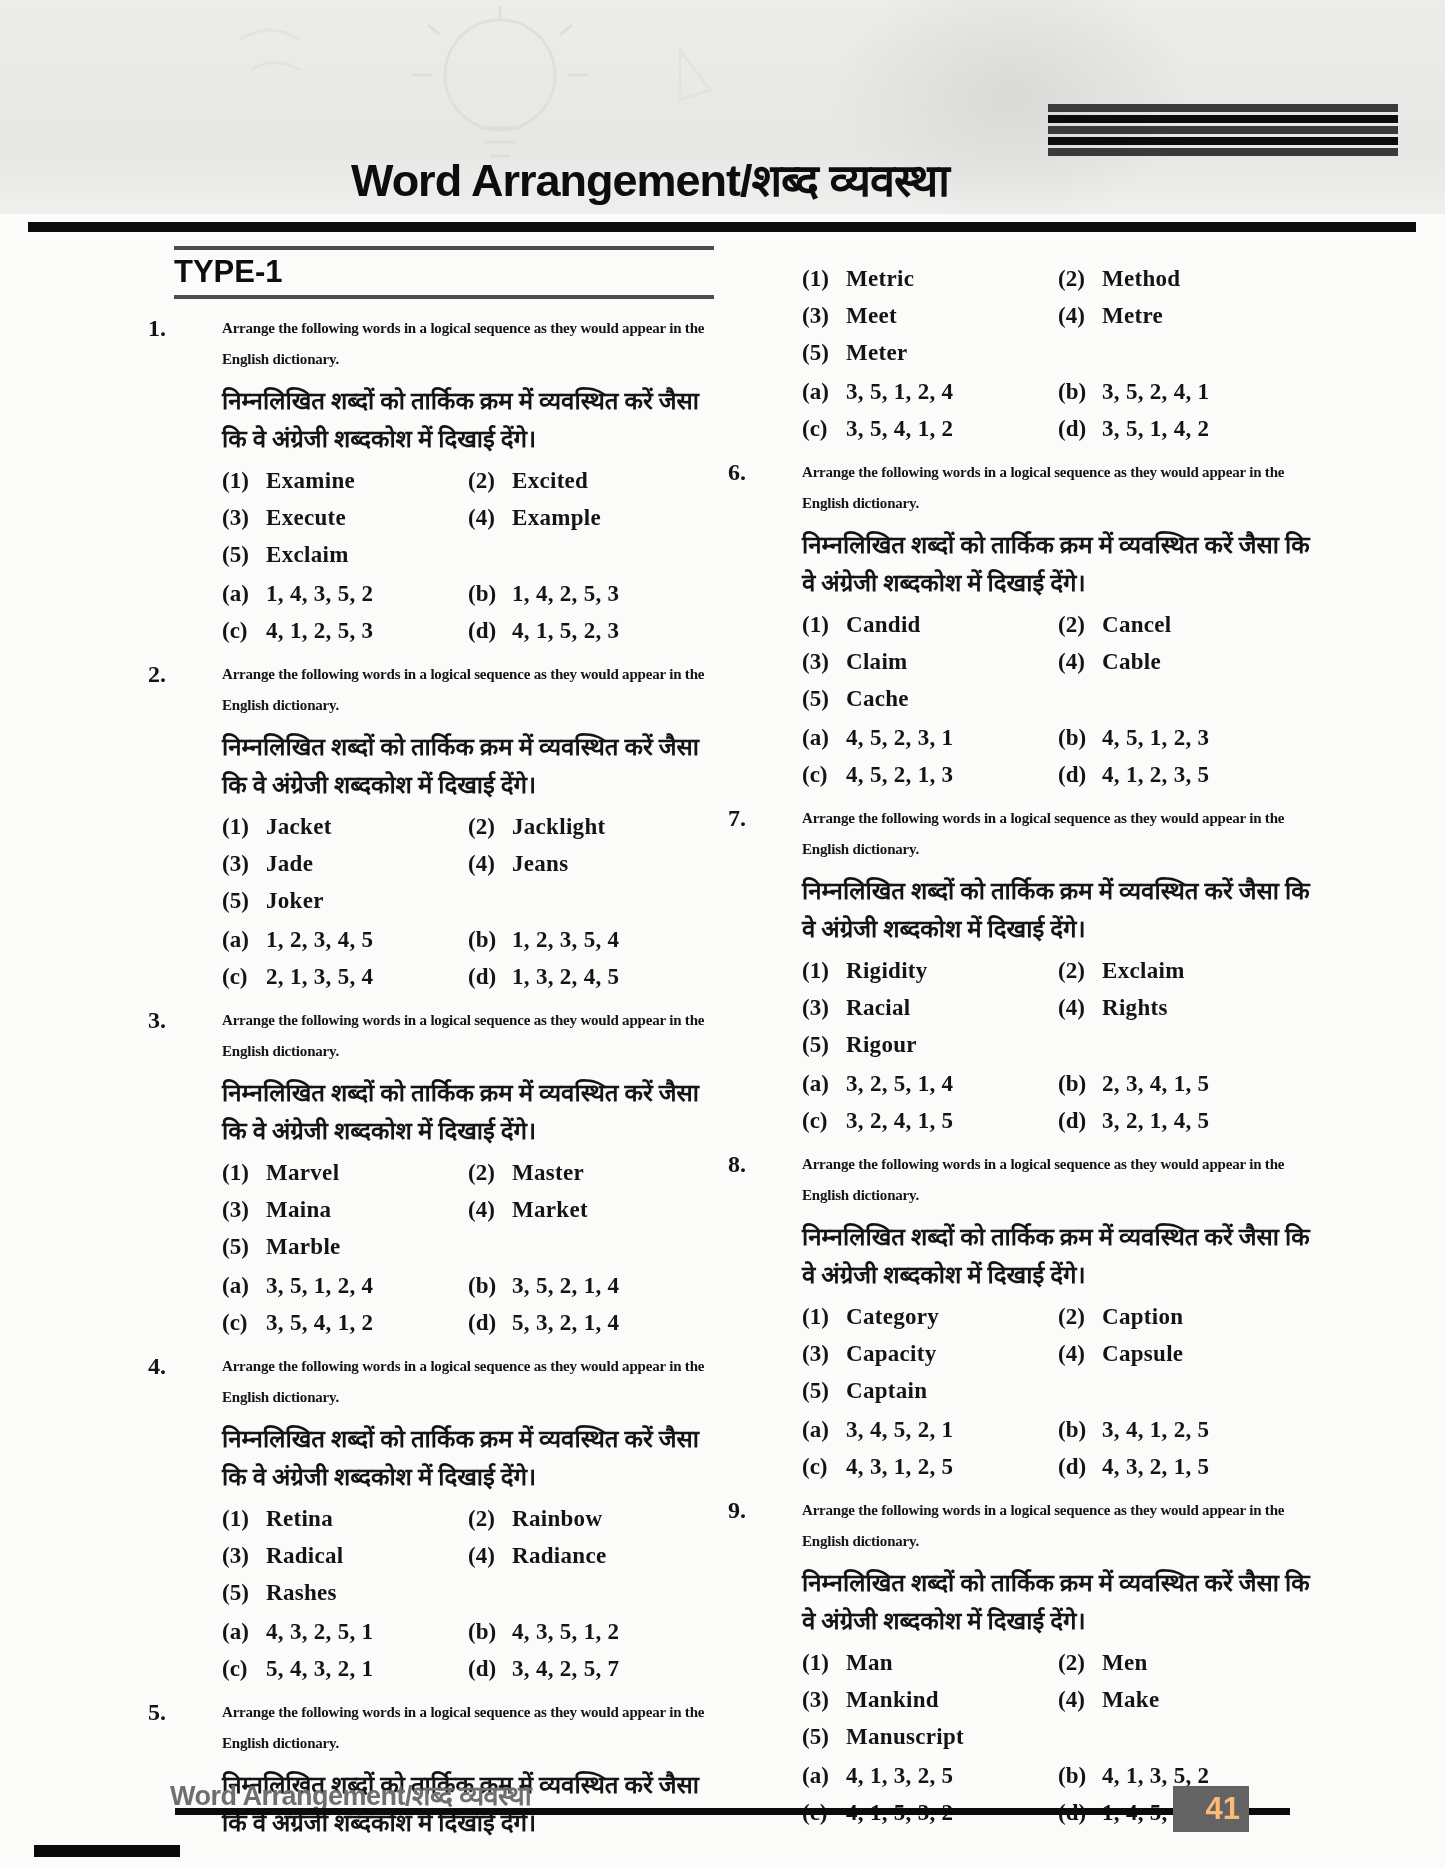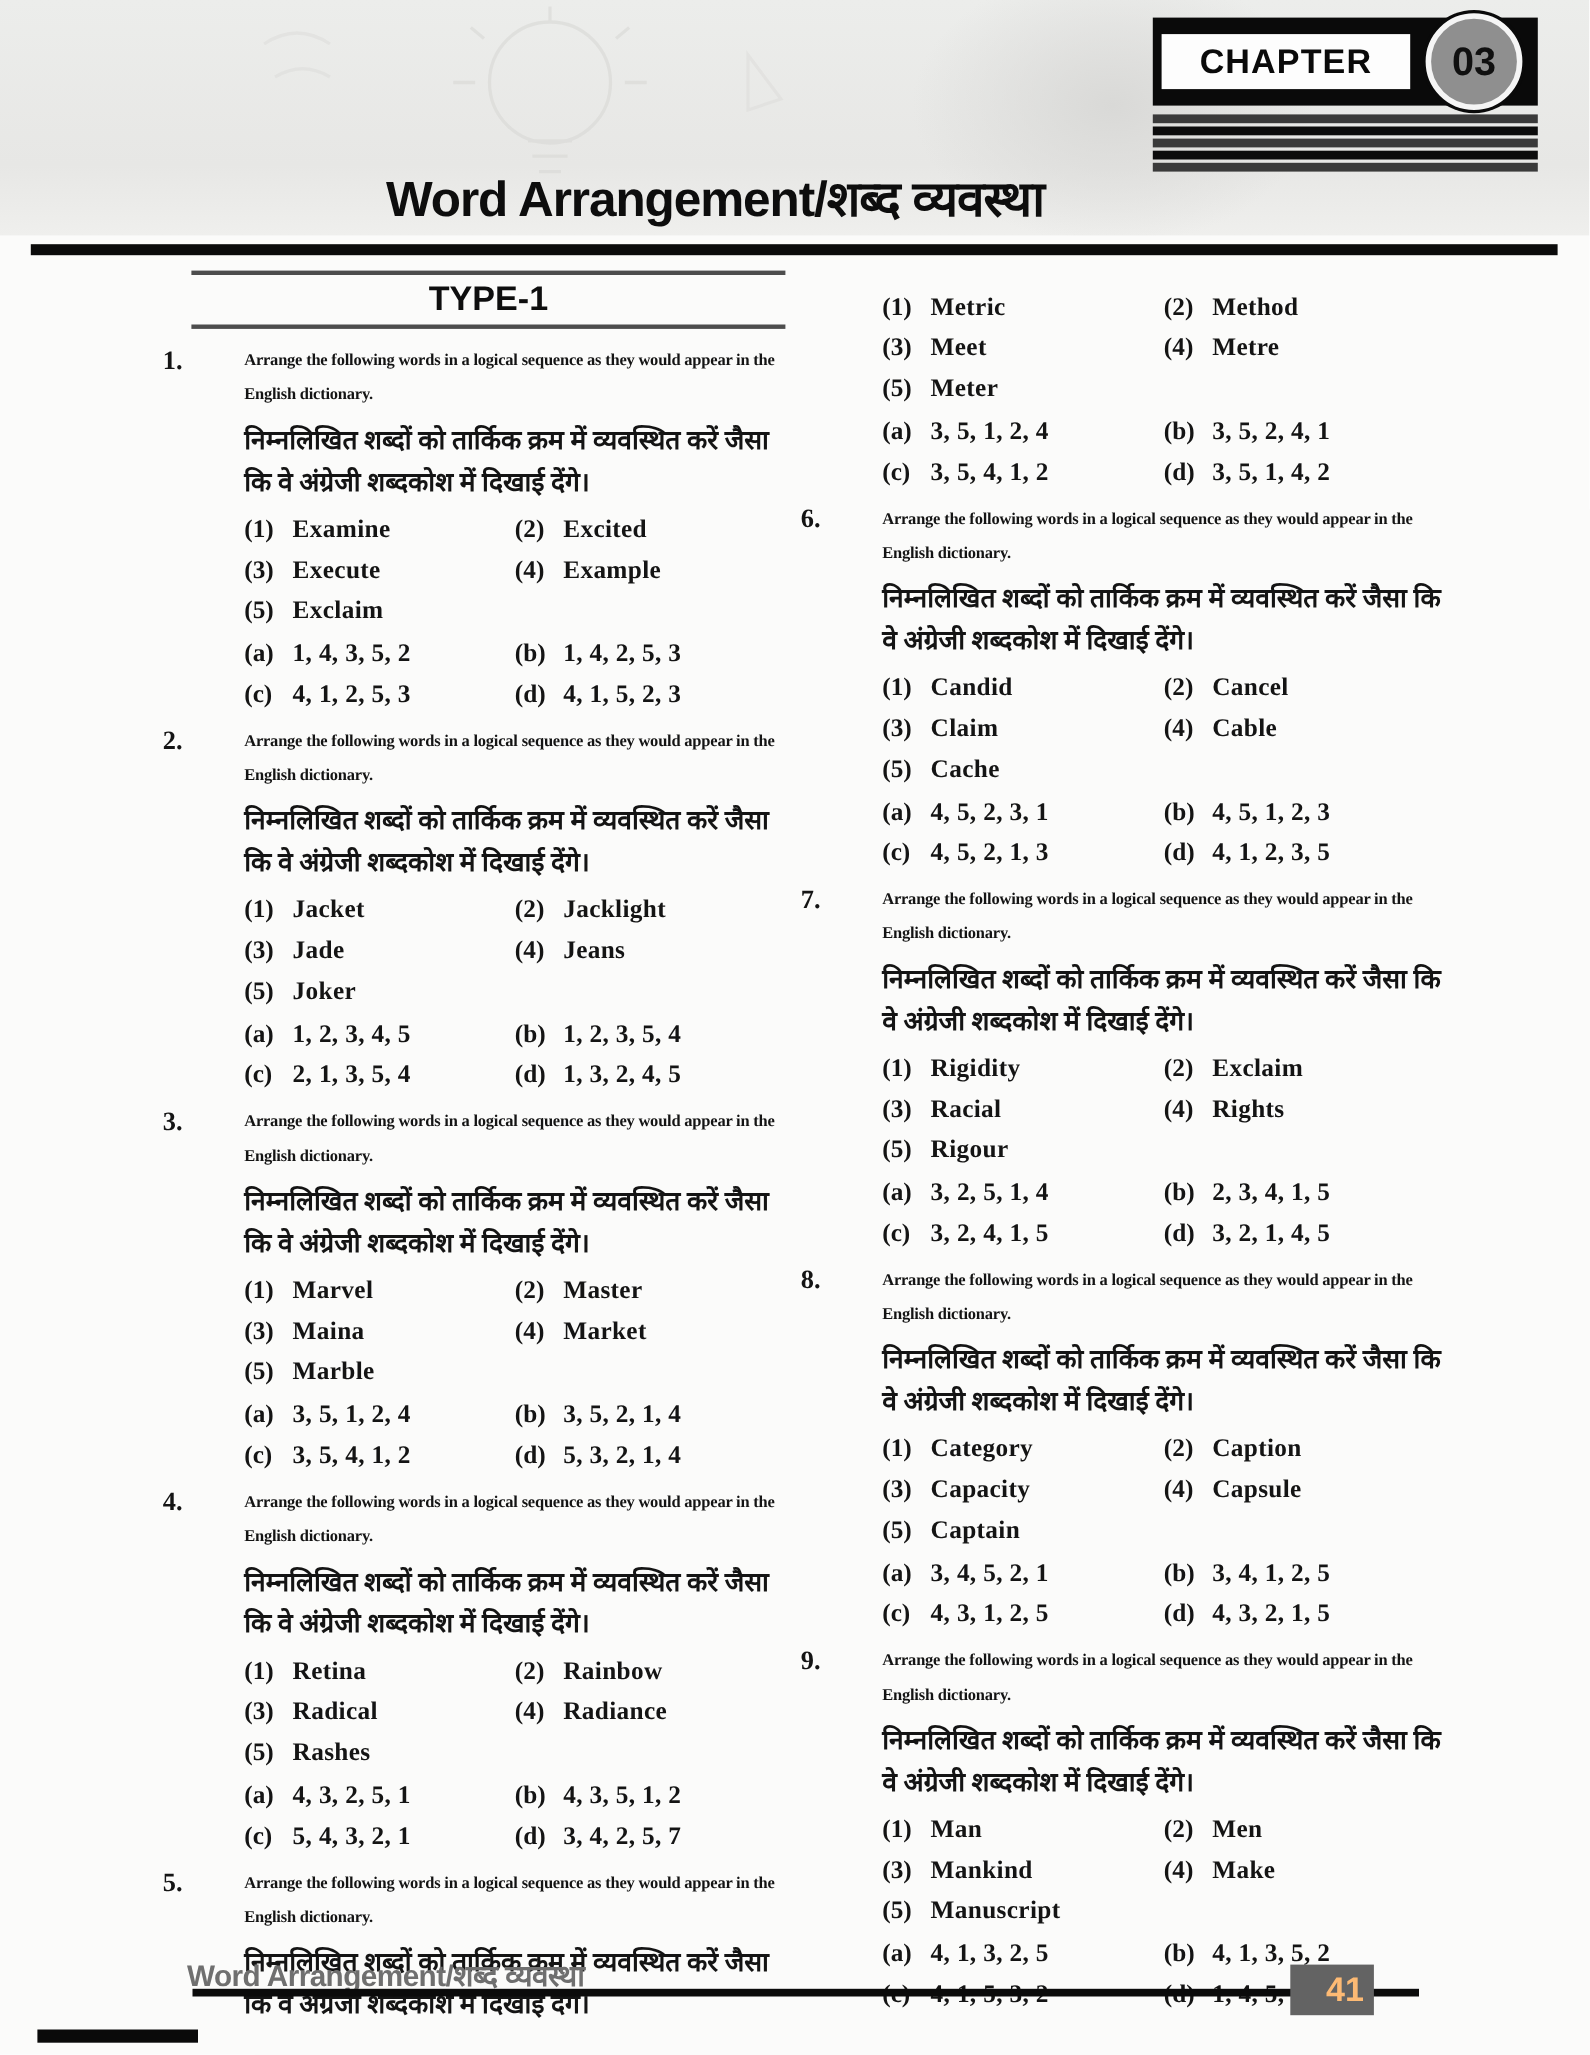--- a/index.html
+++ b/index.html
@@ -26,21 +26,21 @@
   .stripes{position:absolute;left:1048px;top:104px;width:350px;}
   .stripes span{display:block;height:8px;margin-bottom:3px;}
   .stripes span:nth-child(odd){background:#3a3a3a;}
   .stripes span:nth-child(even){background:#0c0c0c;}
   .thick-rule{position:absolute;left:28px;top:222px;width:1388px;height:10px;background:#0b0b0b;}
   
   .col{position:absolute;}
   .col-left{left:148px;top:246px;width:566px;}
   .col-right{left:728px;top:258px;width:586px;}
   .typebox{margin-left:26px;border-top:4px solid #4d4d4d;border-bottom:4px solid #4d4d4d;
-           padding:4px 0 5px;text-align:center;margin-bottom:4px;}
+           padding:4px 0 5px;text-align:left;margin-bottom:4px;}
   .typebox span{font-family:"Liberation Sans",sans-serif;font-weight:700;font-size:31px;
                 letter-spacing:0;color:#0e0e0e;}
   .q{display:flex;align-items:flex-start;}
   .qnum{width:74px;flex:0 0 74px;font-weight:700;font-size:24px;line-height:31px;padding-top:10px;}
   .q.cont .qnum{visibility:hidden;padding-top:0;}
   .qbody{flex:1;min-width:0;}
   .stem-en{margin:10px 0 0;font-weight:700;font-size:15px;line-height:31px;letter-spacing:-.2px;}
   .stem-hi{margin:7px 0 4px;font-weight:700;font-size:24px;line-height:38px;letter-spacing:0;}
   .grid{display:grid;grid-template-columns:50% 50%;margin-top:2px;}
   .cell{display:flex;align-items:baseline;font-weight:700;font-size:23px;line-height:37px;}
@@ -62,24 +62,20 @@
 <div class="page">
 
   <div class="header">
     <svg class="watermark" viewBox="0 0 700 200" fill="none" stroke="#d7d7d4" stroke-width="3">
       <circle cx="380" cy="75" r="55"></circle>
       <path d="M360 128 l40 0 M364 142 l32 0 M370 156 l20 0"></path>
       <path d="M380 20 v-14 M320 35 l-12 -10 M440 35 l12 -10 M312 75 h-20 M448 75 h20"></path>
       <path d="M120 40 q30 -20 60 0 M130 70 q25 -15 50 0" stroke="#dddddb"></path>
       <path d="M560 50 l30 40 -30 10 z" stroke="#dedddb"></path>
     </svg>
-    <div class="chapter-box">
-      <div class="chapter-label">CHAPTER</div>
-      <div class="chapter-circle">03</div>
-    </div>
     <div class="stripes">
       <span></span>
         <span></span>
         <span></span>
         <span></span>
         <span></span>
     </div>
     <h1 class="title">Word Arrangement/शब्द व्यवस्था</h1>
   </div>
 

